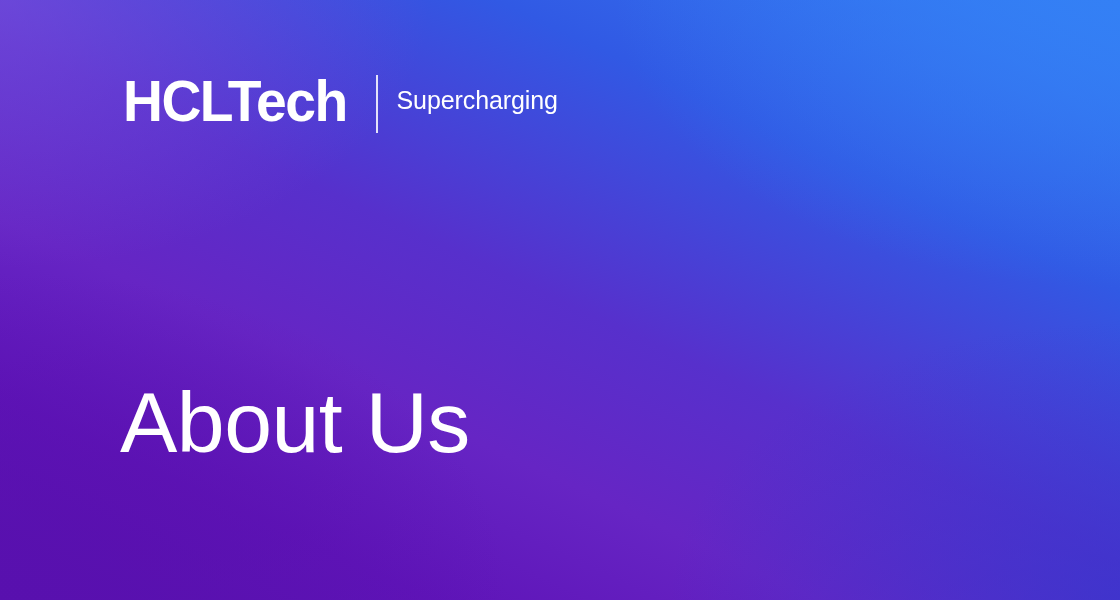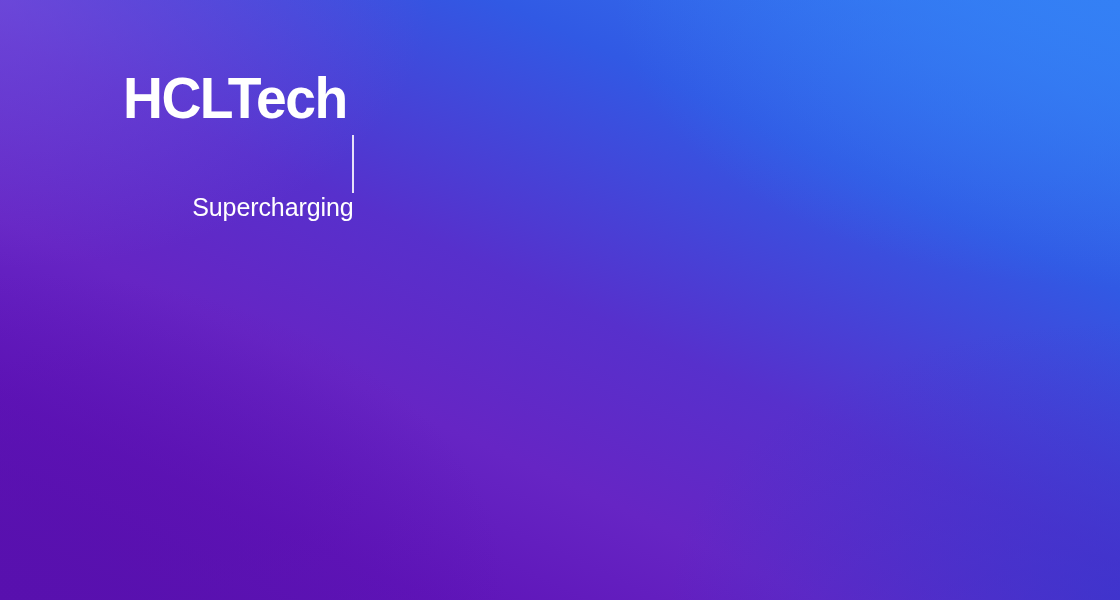--- a/index.html
+++ b/index.html
@@ -52,22 +52,21 @@
     width: 100%;
     height: 100%;
   }
 
   
   .logo-lockup {
     position: absolute;
     left: 123px;
     top: 68px;
     display: flex;
-    align-items: flex-end;
-    flex-direction: column;
+    align-items: center;
   }
 
   .wordmark {
     color: #ffffff;
     font-size: 57px;
     line-height: 60px;
     font-weight: 700;
     letter-spacing: -1.6px;
     white-space: nowrap;
     transform: scaleX(0.97);
@@ -127,15 +126,16 @@
     <div class="logo-lockup">
       <div class="wordmark">HCLTech</div>
 
       <div class="logo-divider"></div>
 
       <div class="tagline">
         <span class="tagline-line">Supercharging</span>
       </div>
     </div>
 
+    <h1 class="page-title">About Us</h1>
 
   </div>
 </div>
 
 </body></html>

